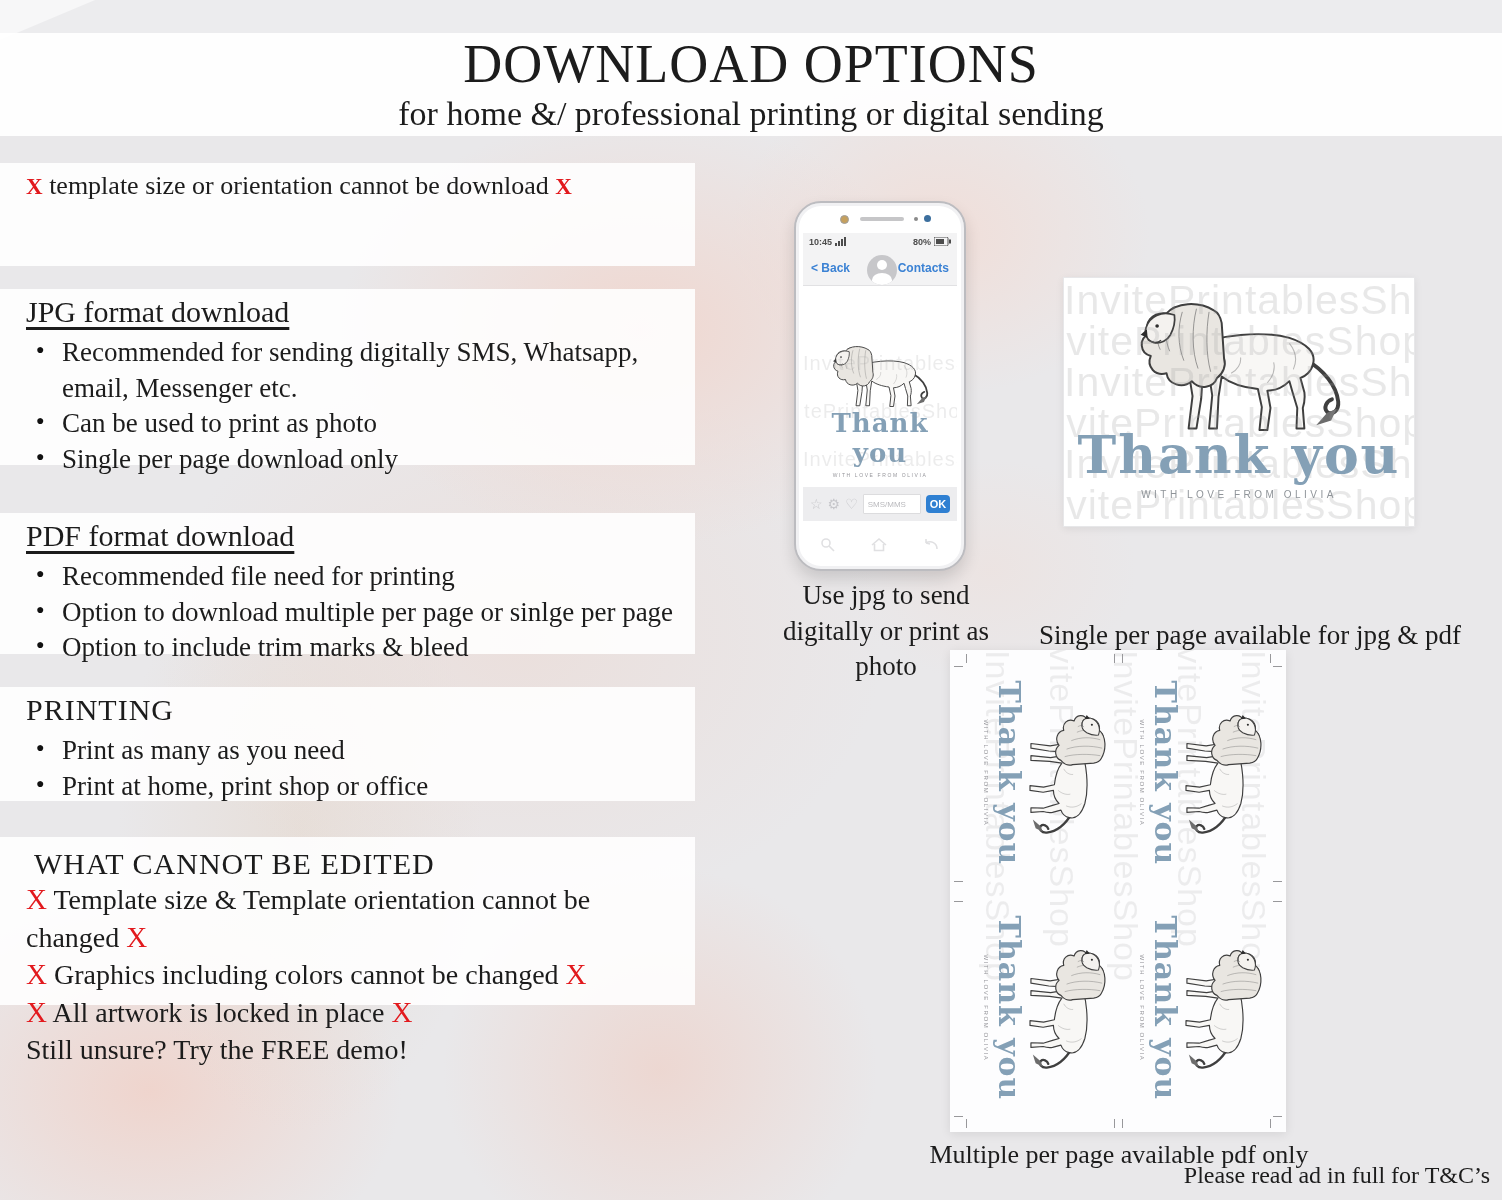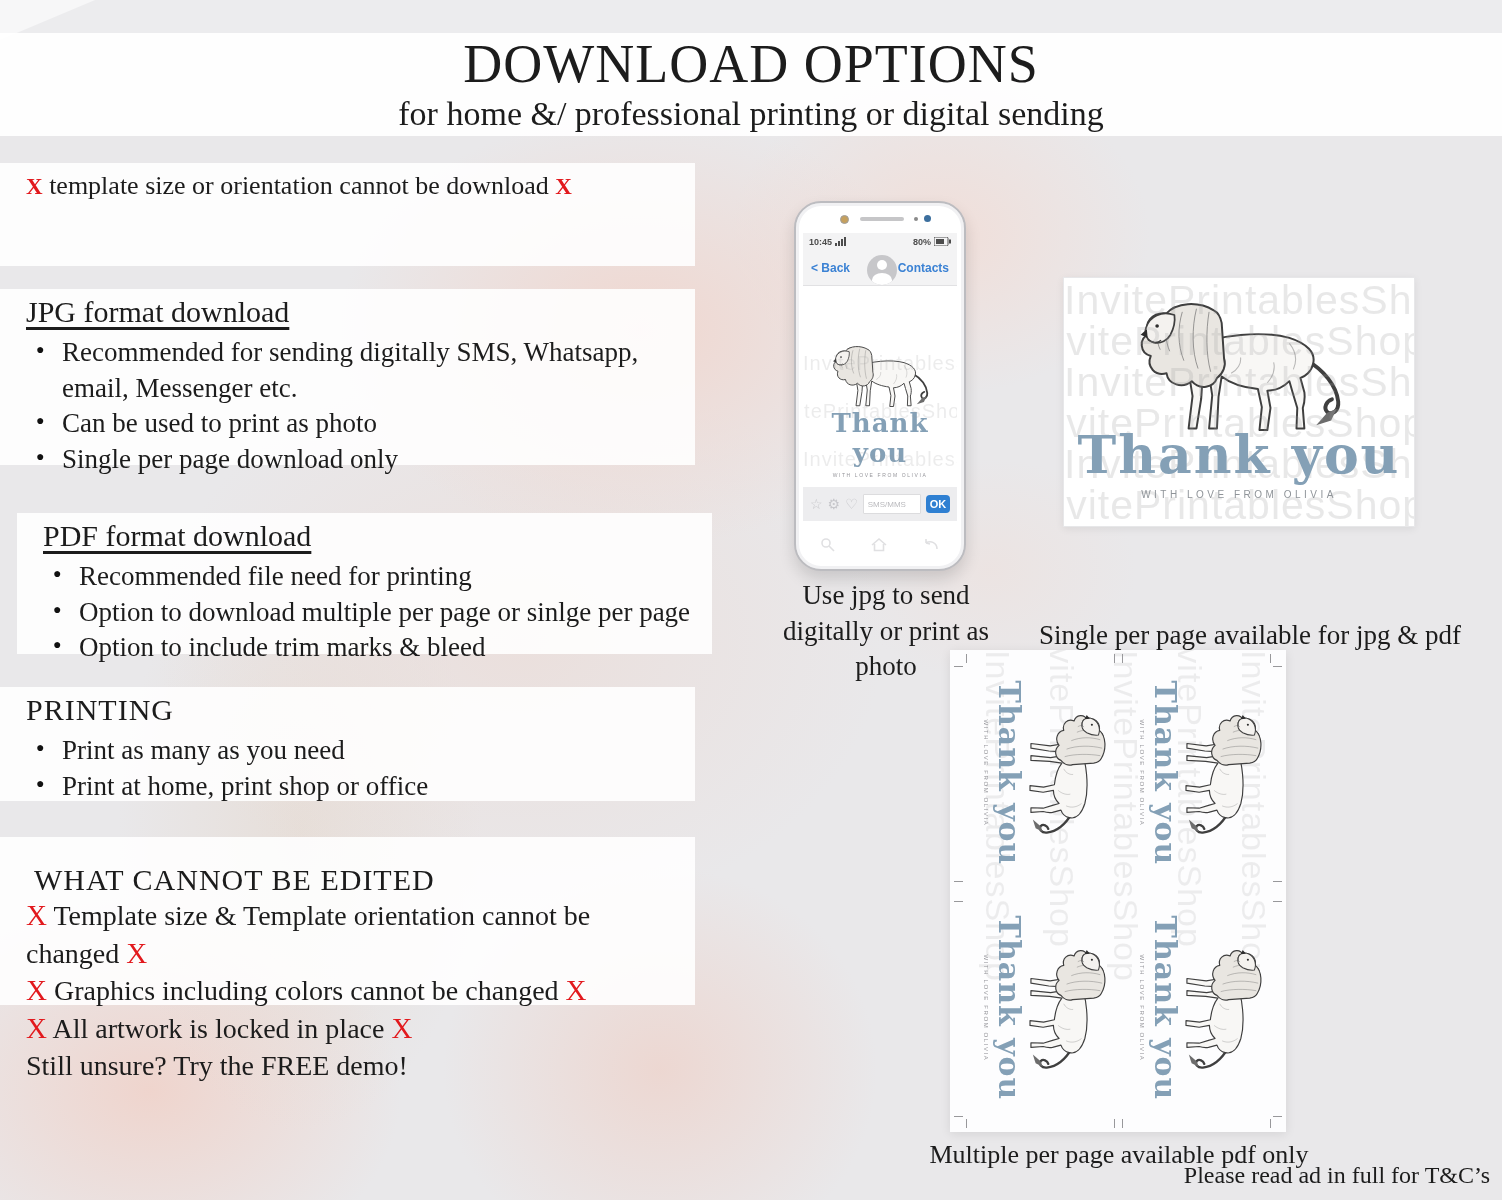--- a/index.html
+++ b/index.html
@@ -20,23 +20,23 @@
     clip-path:polygon(0 0,95px 0,0 40px);}
   
   .band-header{position:absolute;left:0;top:33px;width:100%;height:103px;
     background:rgba(255,255,255,.92);display:flex;flex-direction:column;align-items:center;justify-content:center;}
   .hdr-title{font-size:54px;letter-spacing:1px;line-height:1.05;}
   .hdr-sub{font-size:34px;margin-top:2px;}
   
   .sec{position:absolute;left:0;width:695px;background:rgba(255,255,255,.88);box-sizing:border-box;padding:6px 10px 0 26px;}
   .sec-size{top:163px;height:103px;}
   .sec-jpg{top:289px;height:176px;}
-  .sec-pdf{top:513px;height:141px;margin-left:17px;}
+  .sec-pdf{top:513px;height:141px;}
   .sec-print{top:687px;height:114px;}
-  .sec-cannot{top:837px;height:168px;padding-top:26px;}
+  .sec-cannot{top:837px;height:168px;padding-top:10px;}
   .size-heading{font-size:55px;line-height:1.02;letter-spacing:.5px;}
   .size-note{font-size:26px;margin-top:2px;}
   .rx{color:#e2191d;font-family:"Liberation Serif",serif;}
   .rx-small{font-weight:bold;font-size:23px;}
   .rx-big{font-size:29px;}
   .sec-heading{font-size:30px;}
   .sec-heading.u{text-decoration:underline;text-underline-offset:5px;}
   .sec-heading.caps{letter-spacing:1px;font-family:Liberation Serif, serif;}
   ul.blist{list-style:none;margin:6px 0 0 0;padding:0 0 0 10px;}
   ul.blist li{font-size:27px;line-height:1.32;position:relative;padding-left:26px;}

